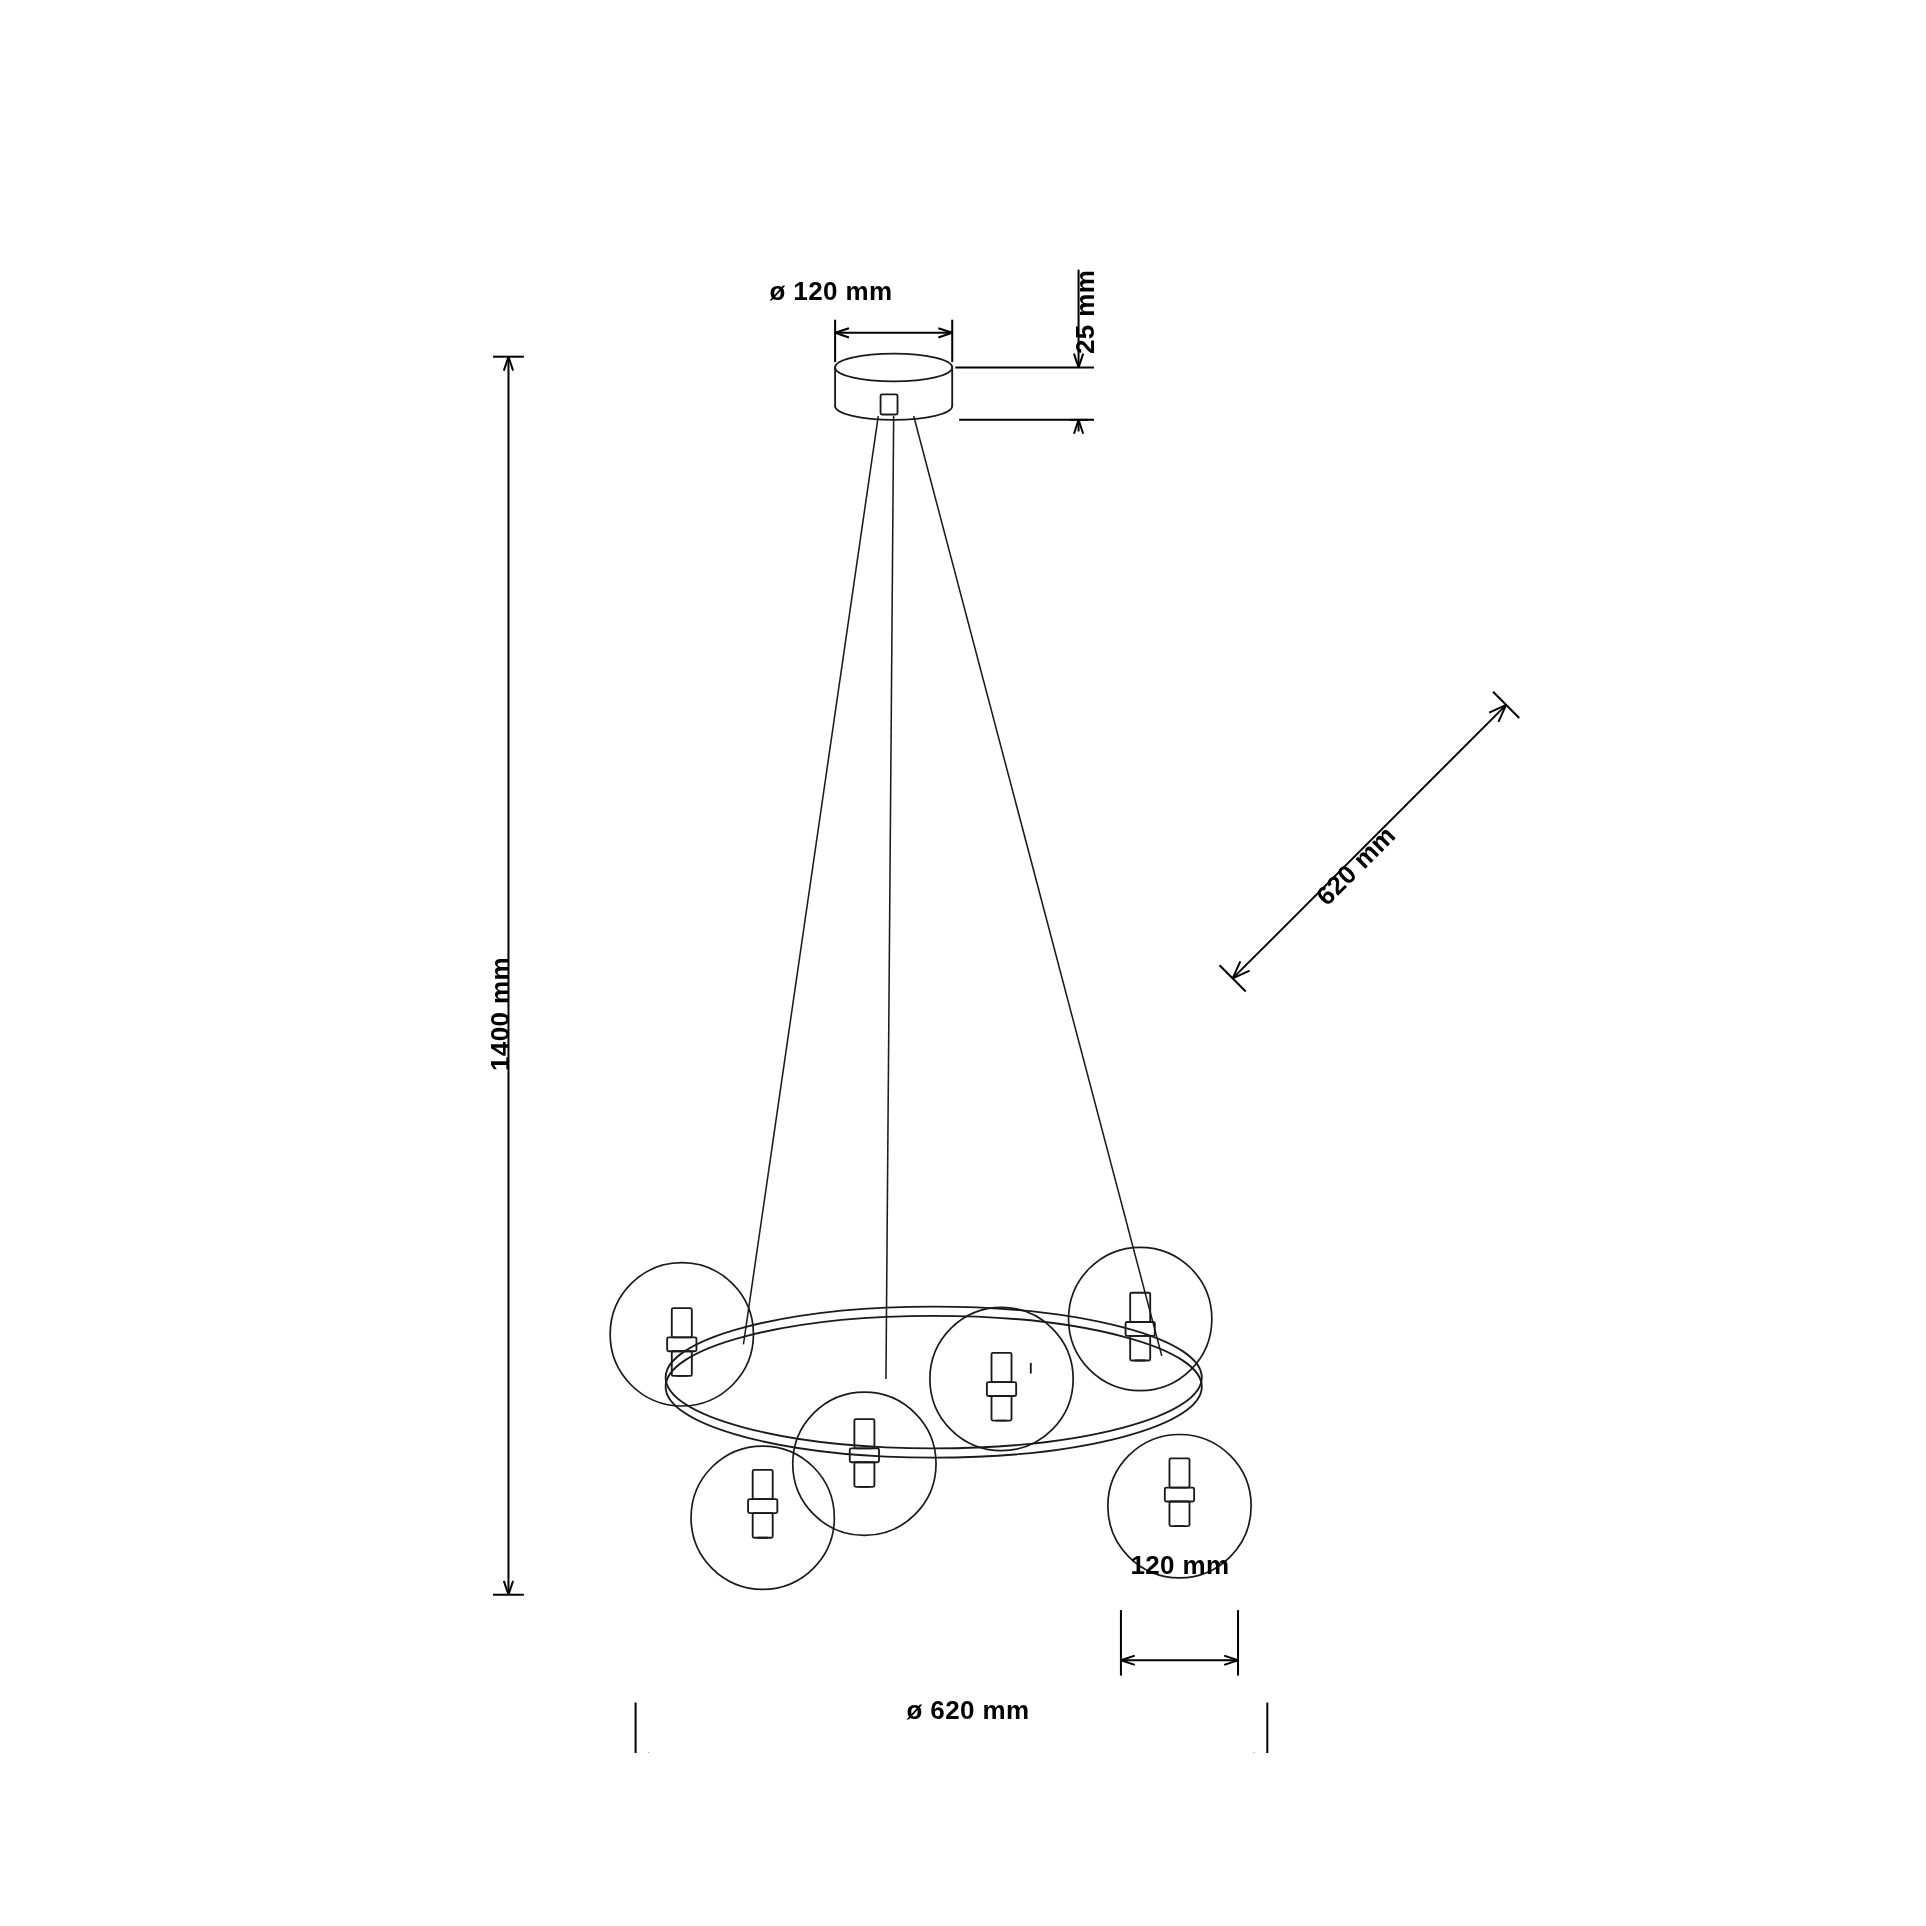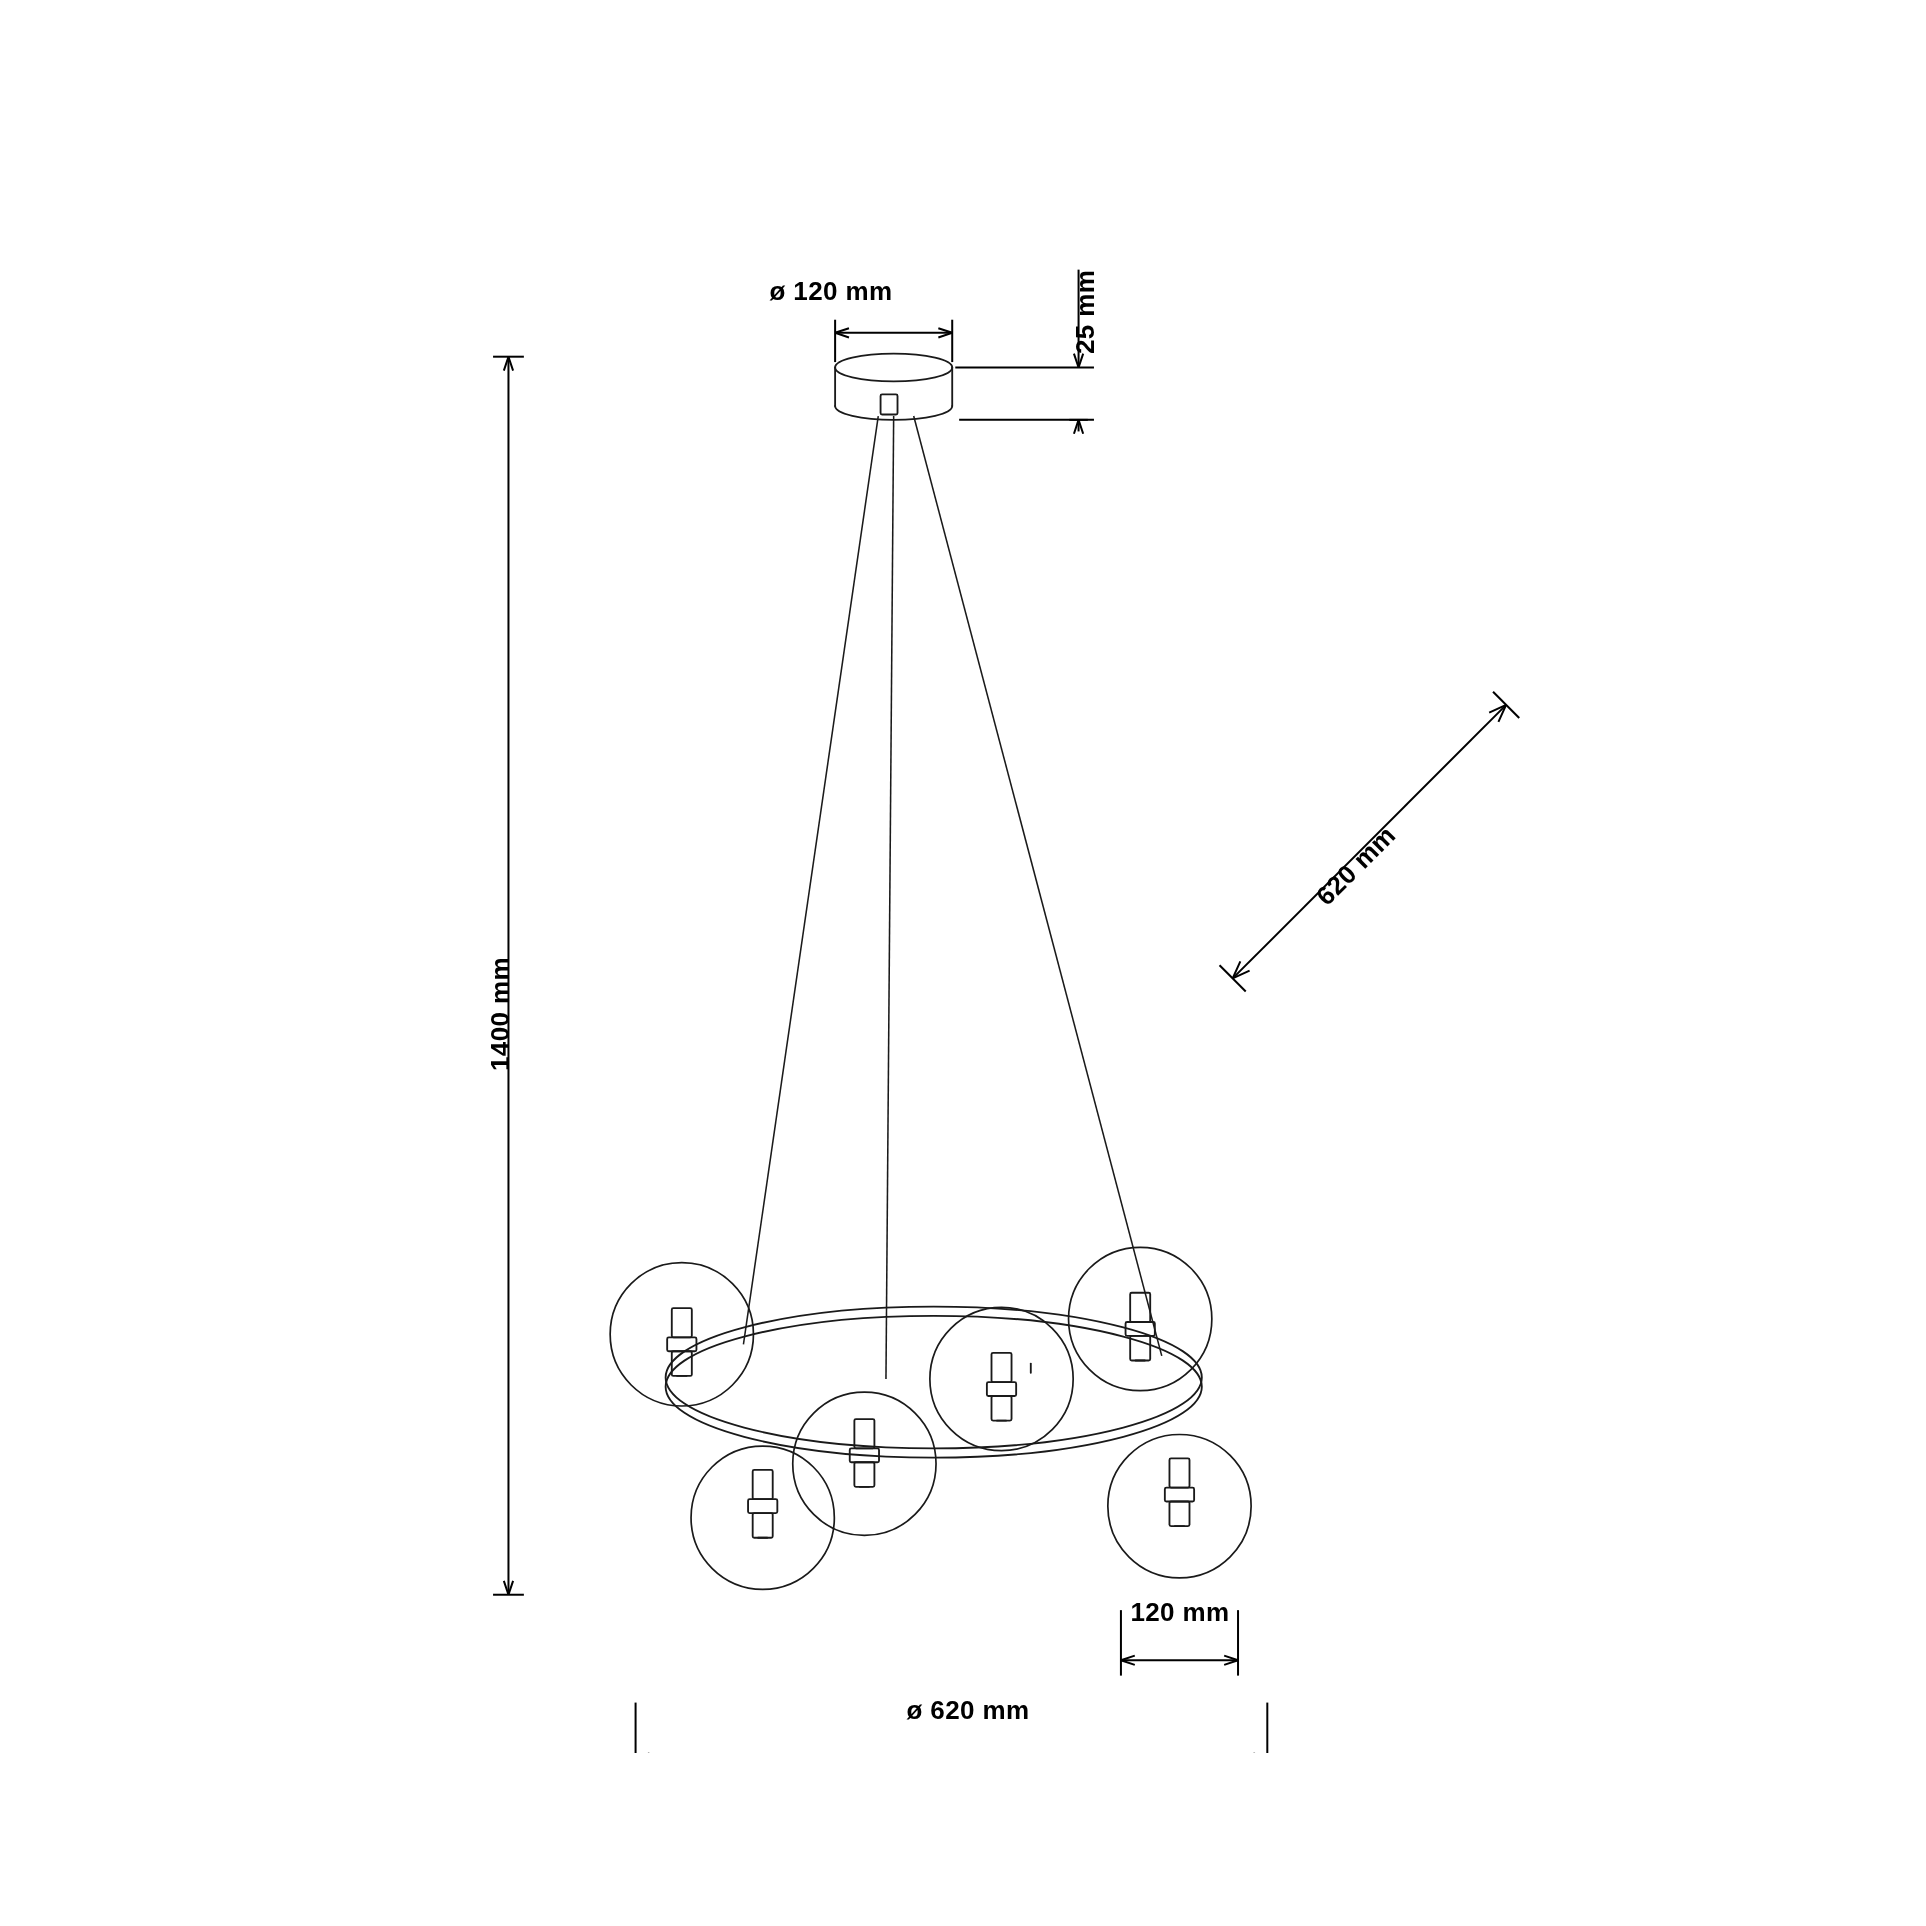--- a/index.html
+++ b/index.html
@@ -209,18 +209,18 @@
   </svg>
 
   <div class="dim-label" style="left:831px; top:276px; transform:translateX(-50%);">ø 120 mm</div>
 
   <div class="dim-label rot90" style="left:1070px; top:354px;">25 mm</div>
 
   <div class="dim-label rot90" style="left:485px; top:1071px;">1400 mm</div>
 
   <div class="dim-label rot-diag" style="left:1310px; top:890px;">620 mm</div>
 
-  <div class="dim-label" style="left:1180px; top:1597px; transform:translateX(-50%);">120 mm</div>
+  <div class="dim-label" style="left:1180px; top:1550px; transform:translateX(-50%);">120 mm</div>
 
   <div class="dim-label" style="left:952px; top:1695px; transform:translateX(-50%);margin-left:16px;">ø 620 mm</div>
 
 </div>
 
 
 </body></html>

